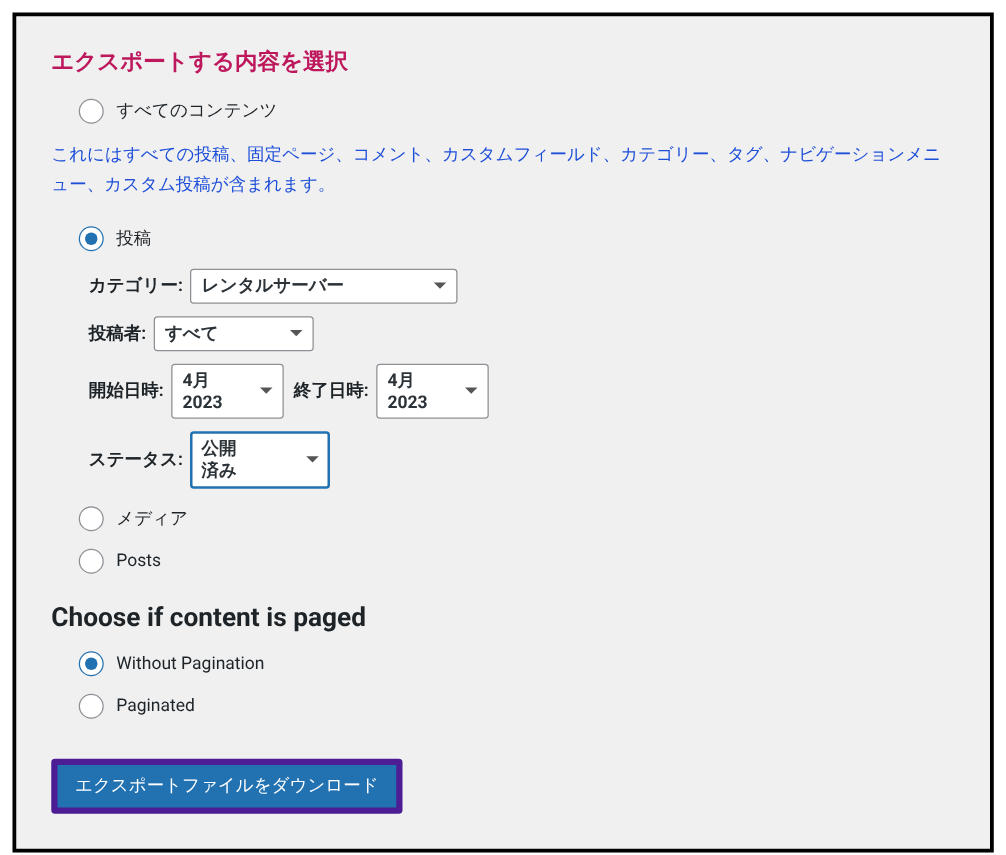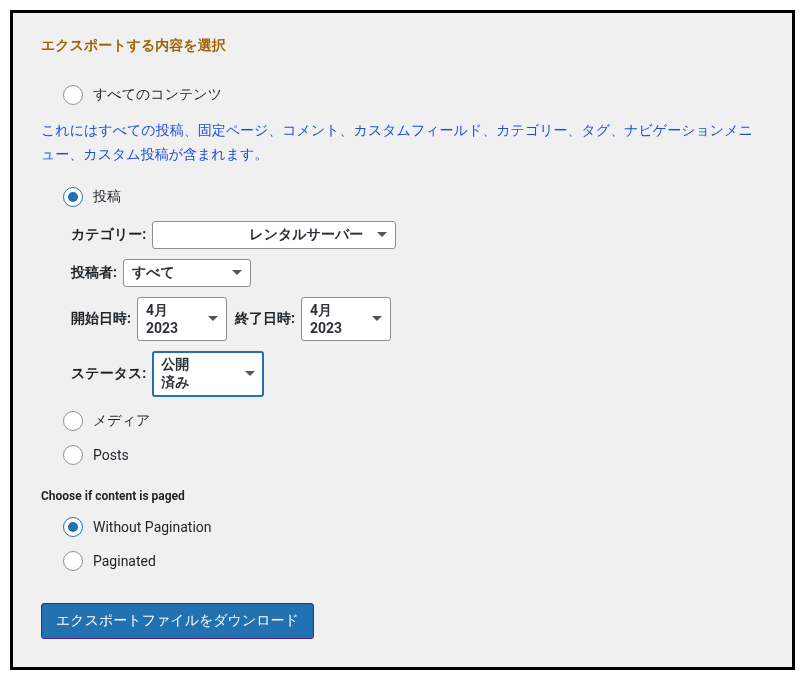--- a/index.html
+++ b/index.html
@@ -12,27 +12,27 @@
       background: #fff;
       padding: 10px;
     }
     .outer-frame {
       width: 785px;
       border: 3px solid #000;
       background: #f0f0f1;
       padding: 24px 28px 28px 28px;
     }
     h2 {
-      font-size: 14px;
+      font-size: 18px;
       font-weight: 700;
-      color: #a16207;
-      margin-bottom: 30px;
+      color: #be185d;
+      margin-bottom: 18px;
     }
     h3 {
-      font-size: 12px;
+      font-size: 21px;
       font-weight: 700;
       color: #1d2327;
       margin: 24px 0 14px 0;
     }
     .radio-row {
       display: flex;
       align-items: center;
       margin-bottom: 14px;
       padding-left: 22px;
     }
@@ -107,28 +107,28 @@
     .select-text {
       margin-right: 14px;
     }
     .chevron {
       width: 0;
       height: 0;
       border-left: 5px solid transparent;
       border-right: 5px solid transparent;
       border-top: 5px solid #555;
     }
-    .w-category { width: 244px; justify-content: flex-end; }
+    .w-category { width: 214px; }
     .w-author { width: 128px; }
     .w-date { width: 90px; }
     .w-status { width: 112px; gap: 40px; }
     .button-primary {
       background: #2271b1;
       color: #fff;
-      border: 1px solid #4c1d95;
+      border: 5px solid #4c1d95;
       border-radius: 3px;
       font-size: 14px;
       padding: 8px 14px;
       cursor: pointer;
       display: inline-block;
       margin-top: 18px;
     }
   </style>
 </head>
 <body>

